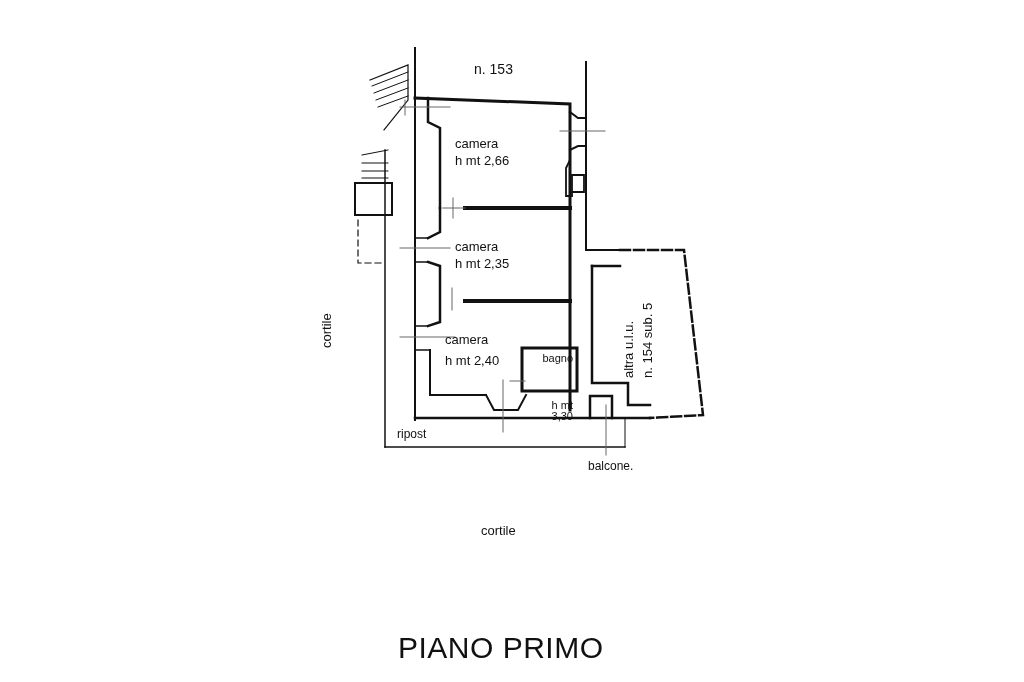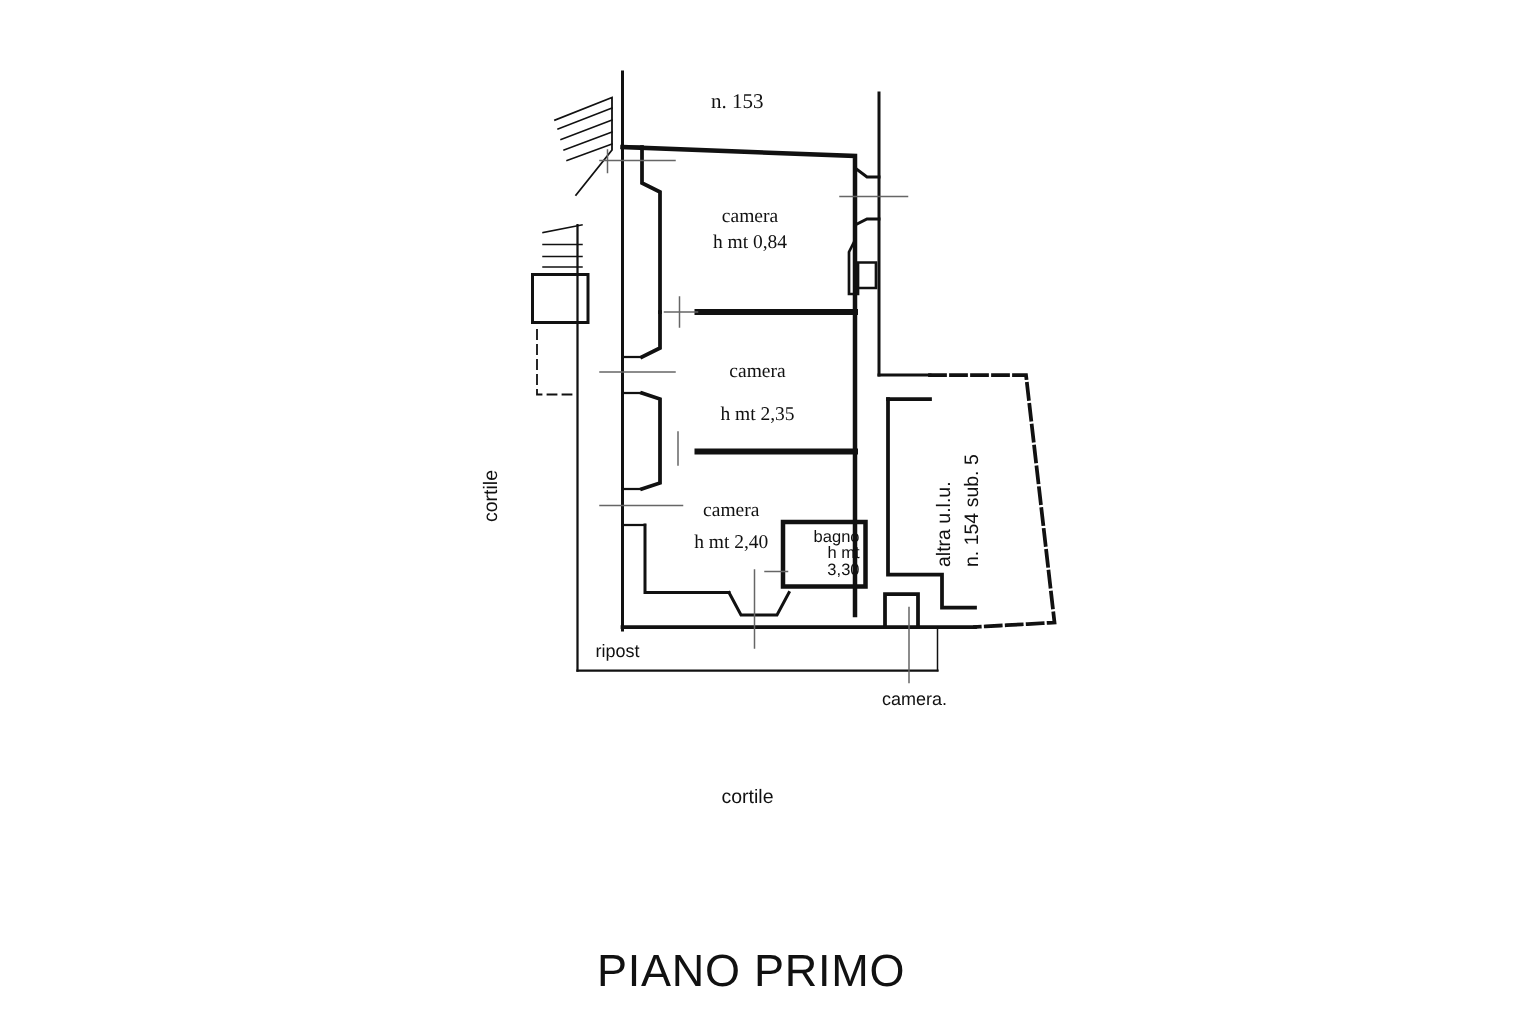--- a/index.html
+++ b/index.html
@@ -1,19 +1,19 @@
 <!DOCTYPE html>
 <html><head>
 <meta charset="utf-8">
 <style>
   html, body { margin: 0; padding: 0; background: #ffffff; }
   body { width: 1024px; height: 682px; position: relative; overflow: hidden; font-family: "Liberation Sans", sans-serif; }
   svg { position: absolute; left: 0; top: 0; }
   .lbl { position: absolute; color: #111; font-family: "Liberation Sans", sans-serif; white-space: nowrap; line-height: 1; }
-  .room { font-size: 13px; text-align: center; font-family: Liberation Serif, serif; }
+  .room { font-size: 13px; text-align: left; }
   .small { font-size: 11px; text-align: right; line-height: 11px; }
   .vert { transform-origin: left top; transform: rotate(-90deg); }
   .title { font-size: 30px; letter-spacing: 0.5px; }
 </style>
 </head>
 <body>
 
 <svg width="1024" height="682" viewBox="0 0 1024 682">
   <g stroke="#111" fill="none" stroke-linecap="square">
 
@@ -80,42 +80,42 @@
       <line x1="510" y1="381" x2="525" y2="381"></line>
       <line x1="606" y1="405" x2="606" y2="455"></line>
     </g>
   </g>
 </svg>
 
 <div class="lbl room" style="left:474px; top:62px; font-size:14px;">n. 153</div>
 
 <div style="position:absolute; left:455px; top:137px; width:90px;">
   <div class="lbl room" style="position:static;">camera</div>
-  <div class="lbl room" style="position:static; margin-top:4px;">h mt 0,84</div>
+  <div class="lbl room" style="position:static; margin-top:4px;">h mt 2,66</div>
 </div>
 
 <div style="position:absolute; left:455px; top:240px; width:100px;">
   <div class="lbl room" style="position:static;">camera</div>
-  <div class="lbl room" style="position:static; margin-top:16px;">h mt 2,35</div>
+  <div class="lbl room" style="position:static; margin-top:4px;">h mt 2,35</div>
 </div>
 
 <div style="position:absolute; left:445px; top:333px; width:85px;">
   <div class="lbl room" style="position:static;">camera</div>
   <div class="lbl room" style="position:static; margin-top:8px;">h mt 2,40</div>
 </div>
 
 <div style="position:absolute; left:527px; top:353px; width:46px;">
   <div class="lbl small" style="position:static;">bagno</div>
-  <div class="lbl small" style="position:static;">h mt</div>
+  <div class="lbl small" style="position:static;margin-top:36px;">h mt</div>
   <div class="lbl small" style="position:static;">3,30</div>
 </div>
 
 <div class="lbl vert" style="left:622px; top:378px; font-size:13px;">altra u.l.u.</div>
 <div class="lbl vert" style="left:641px; top:378px; font-size:13px;">n. 154 sub. 5</div>
 
 <div class="lbl vert" style="left:320px; top:348px; font-size:13px;">cortile</div>
 
 <div class="lbl" style="left:397px; top:428px; font-size:12px;">ripost</div>
-<div class="lbl" style="left:588px; top:460px; font-size:12px;">camera.</div>
+<div class="lbl" style="left:588px; top:460px; font-size:12px;">balcone.</div>
 
 <div class="lbl" style="left:481px; top:524px; font-size:13px;">cortile</div>
 
 <div class="lbl title" style="left:398px; top:633px;">PIANO PRIMO</div>
 
 </body></html>

